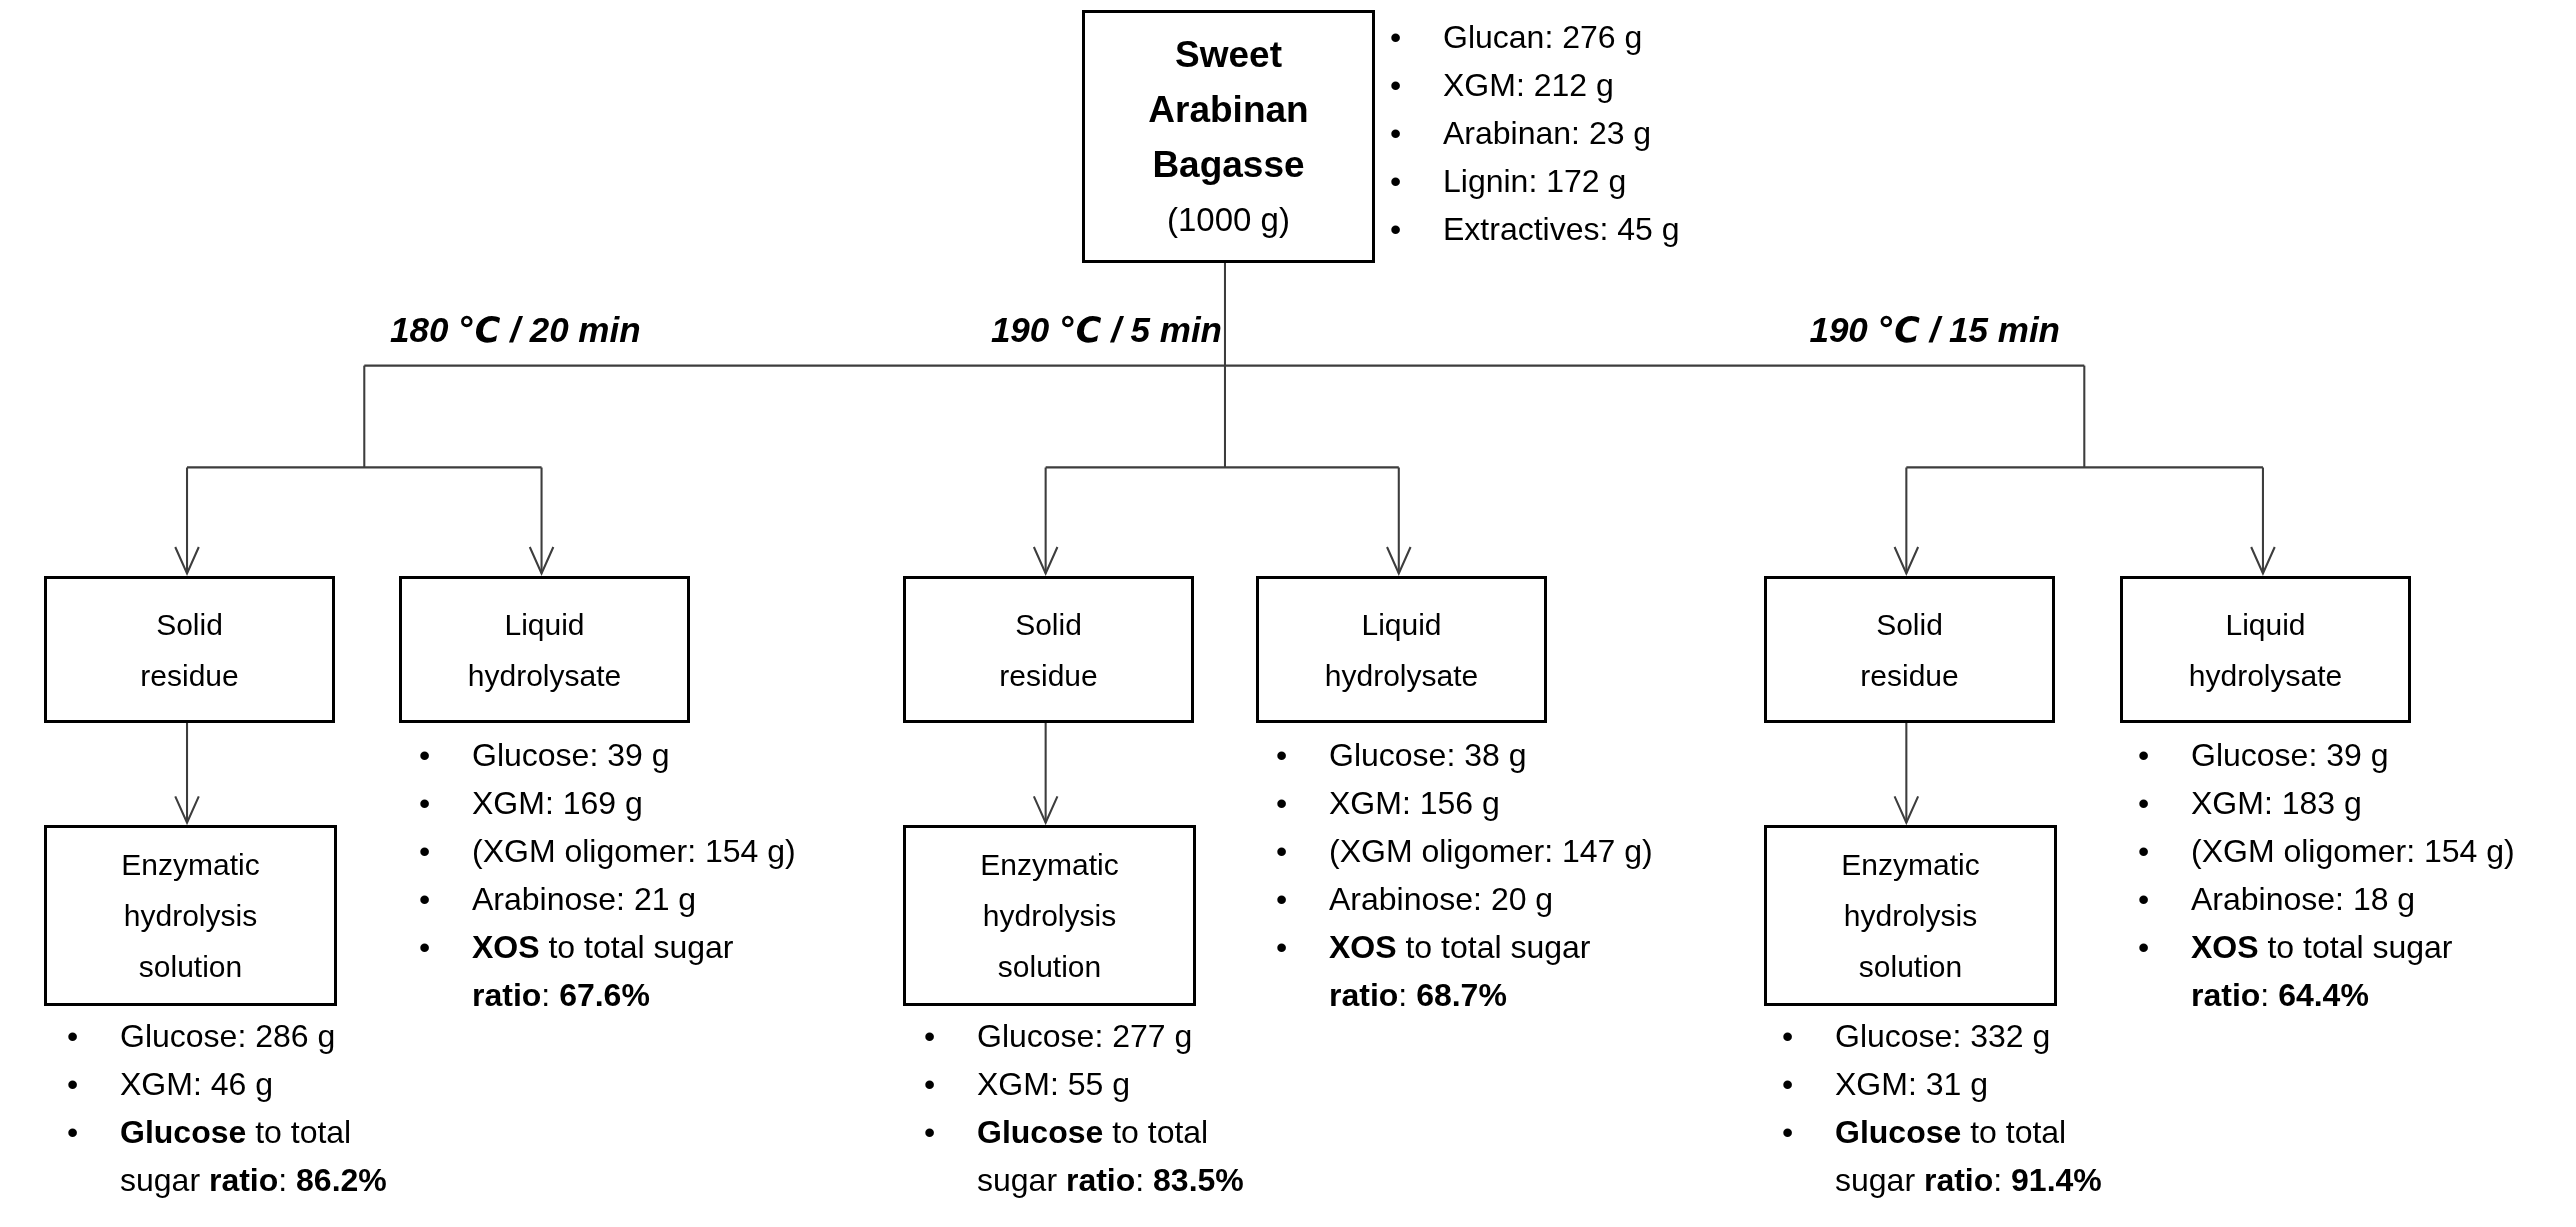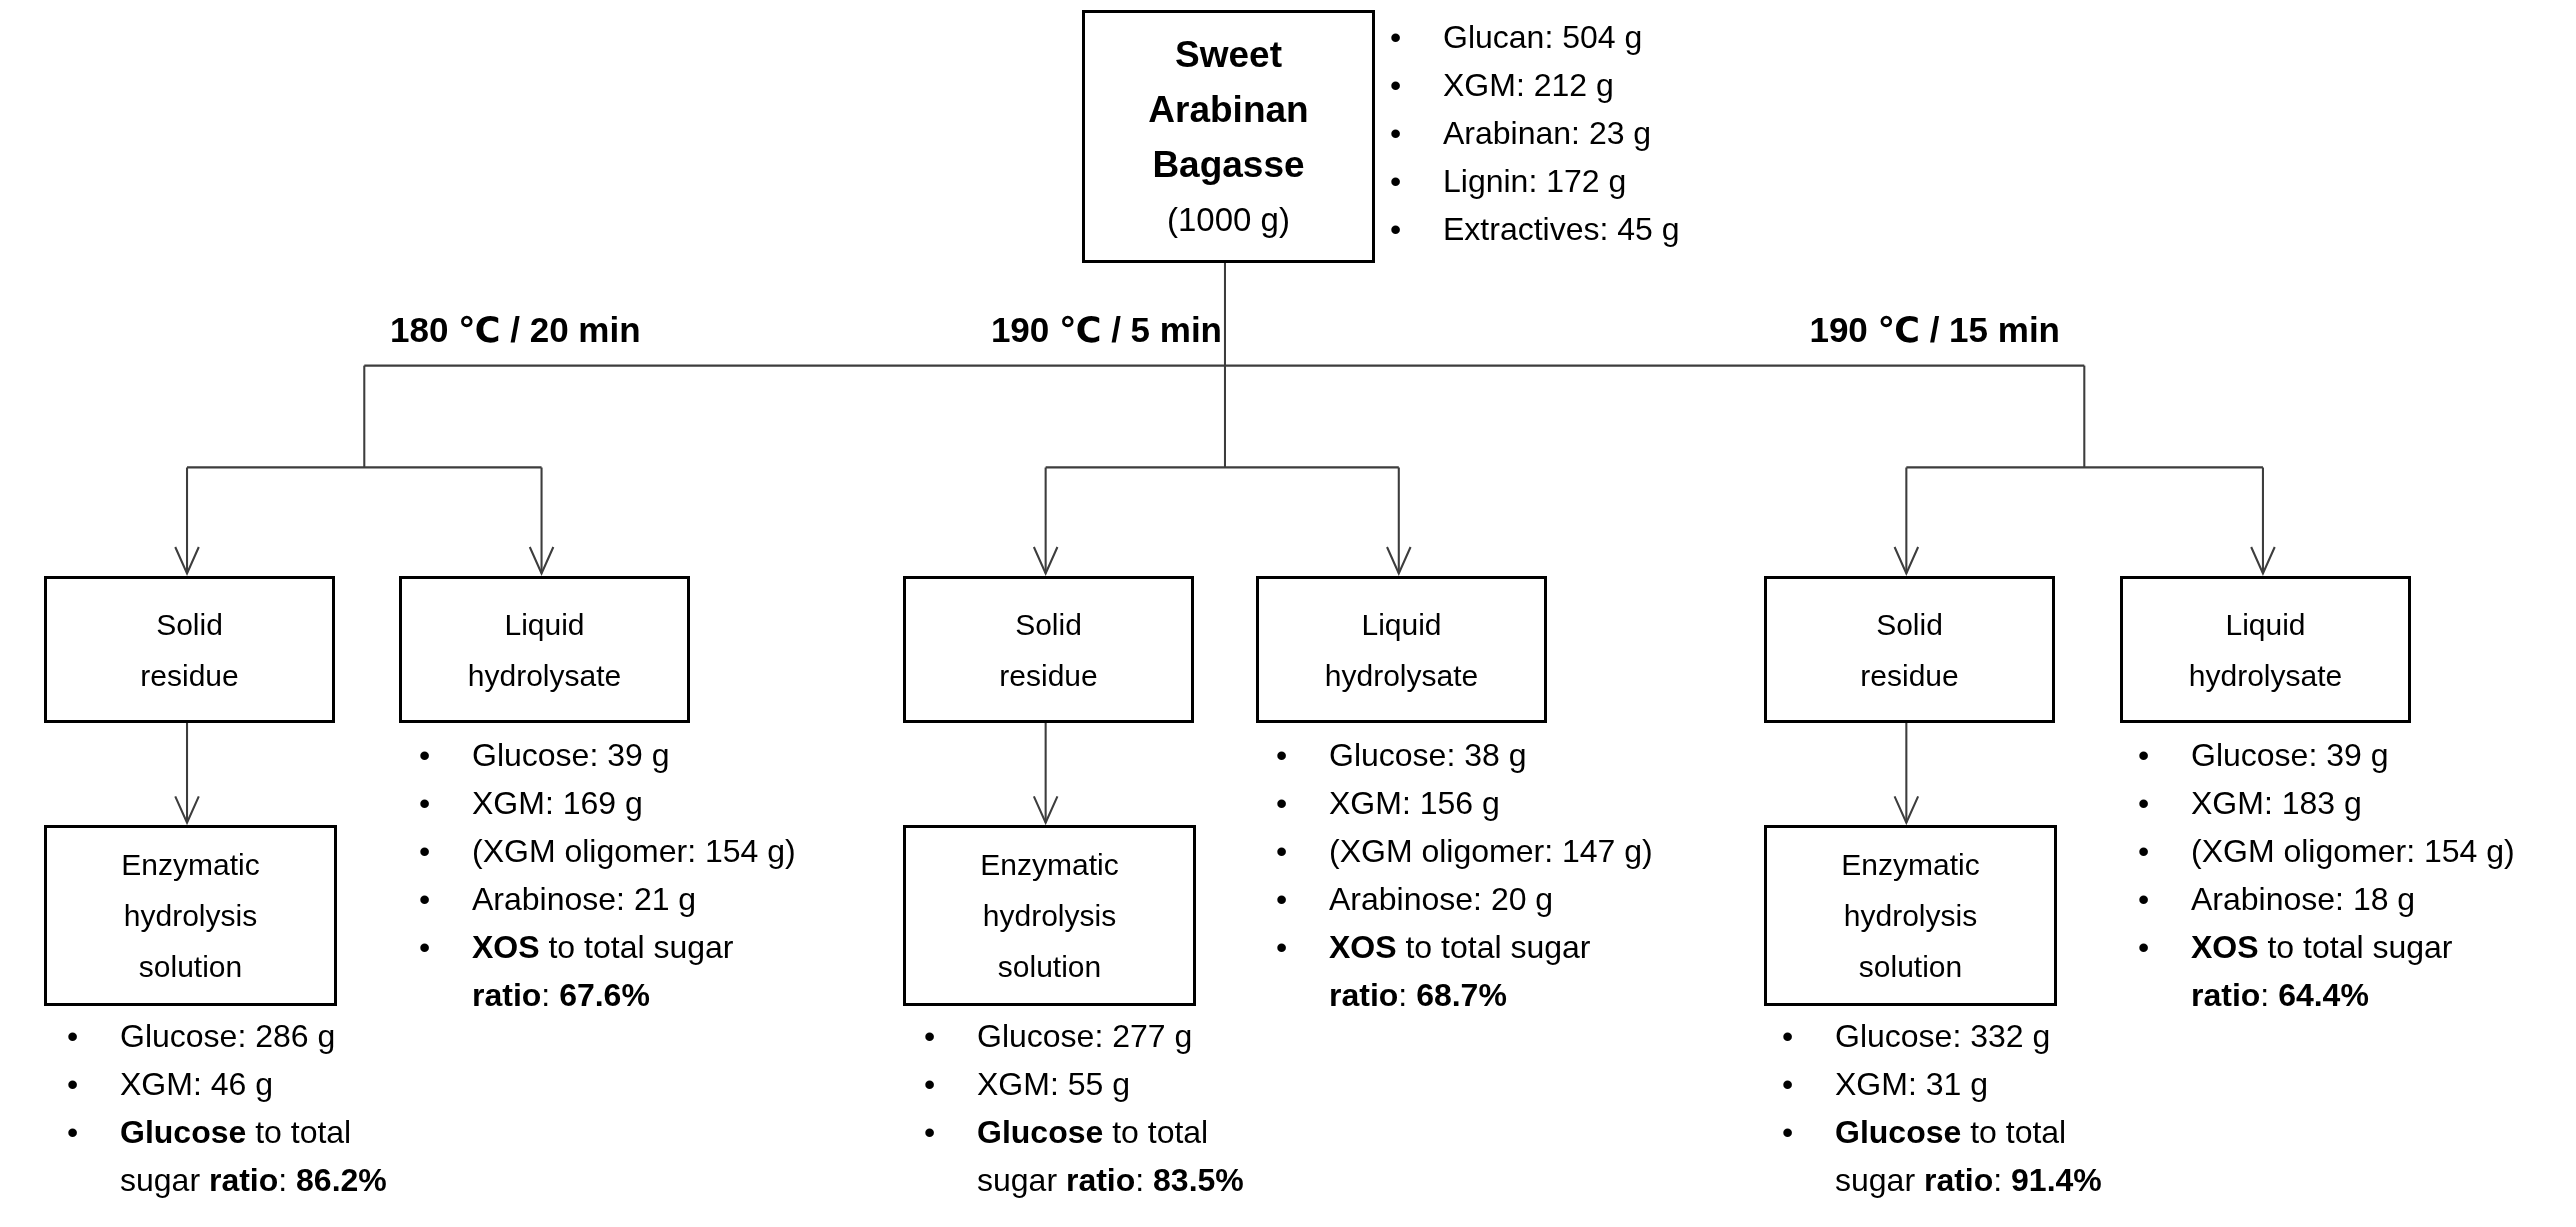--- a/index.html
+++ b/index.html
@@ -14,21 +14,21 @@
   .box{
     position:absolute;border:3.5px solid #000;background:#fff;
     display:flex;flex-direction:column;align-items:center;justify-content:center;
     text-align:center;font-size:30px;line-height:51px;
   }
   .src-box{font-size:37px;font-weight:700;line-height:55px;}
   .src-box .amount{font-weight:400;font-size:33px;}
 
   .temp-label{
     position:absolute;top:310px;height:43px;
-    font-size:35px;font-weight:700;white-space:nowrap;
+    font-size:35px;font-weight:700;font-style:italic;white-space:nowrap;
   }
 
   .list{position:absolute;font-size:32px;line-height:48px;}
   .item{display:flex;white-space:nowrap;}
   .bullet{flex:0 0 53px;}
   .cont{padding-left:53px;white-space:nowrap;}
   .b{font-weight:700;margin-top:24px;}
 </style>
 </head>
 <body>
@@ -62,21 +62,21 @@
   <div class="box src-box" style="left:1082px;top:10.4px;width:287px;height:247px;">
     <span>Sweet</span>
     <span>Arabinan</span>
     <span>Bagasse</span>
     <span class="amount">(1000 g)</span>
   </div>
 
   <div class="list" style="left:1390px;top:12.5px;width:526px;">
     <div class="item">
       <span class="bullet">•</span>
-      <span>Glucan: 504 g</span>
+      <span>Glucan: 276 g</span>
     </div>
     <div class="item">
       <span class="bullet">•</span>
       <span>XGM: 212 g</span>
     </div>
     <div class="item">
       <span class="bullet">•</span>
       <span>Arabinan: 23 g</span>
     </div>
     <div class="item">

